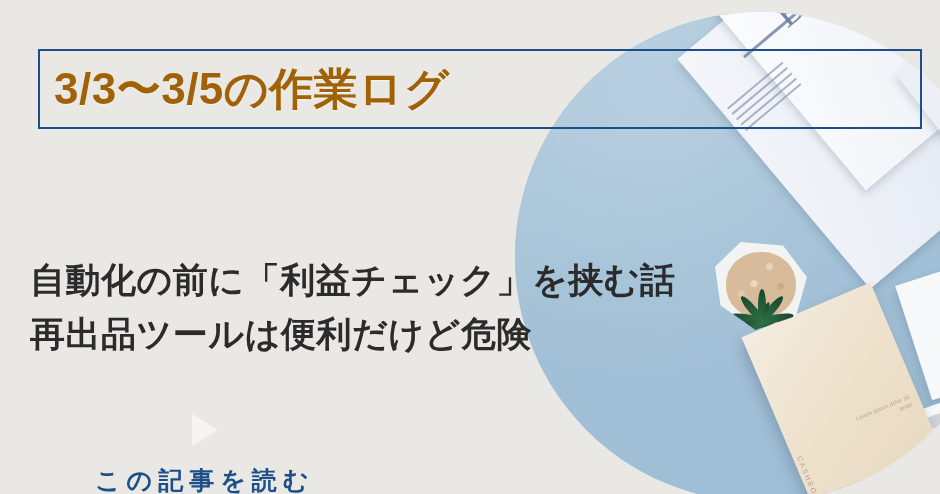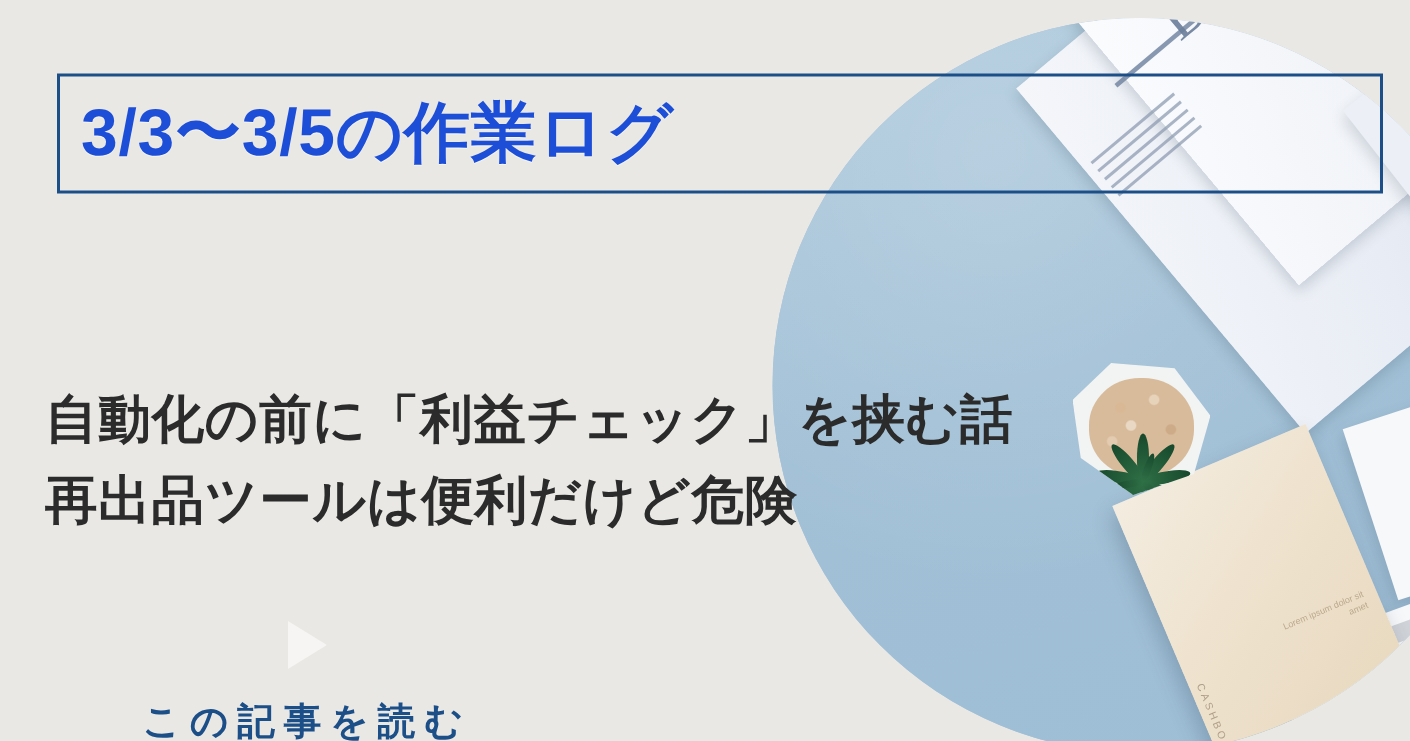--- a/index.html
+++ b/index.html
@@ -193,21 +193,21 @@
     top: 49px;
     width: 884px;
     height: 80px;
     border: 2px solid #1c4f88;
     box-sizing: border-box;
     display: flex;
     align-items: center;
   }
   .title-text {
     margin-left: 14px;
-    color: #1d4ed8;
+    color: #a16207;
     font-size: 44px;
     font-weight: bold;
     line-height: 1;
     letter-spacing: 0.5px;
     white-space: nowrap;
     text-shadow: 0 1px 0 rgba(255,255,255,0.55);
   }
 
   
   .headline {

